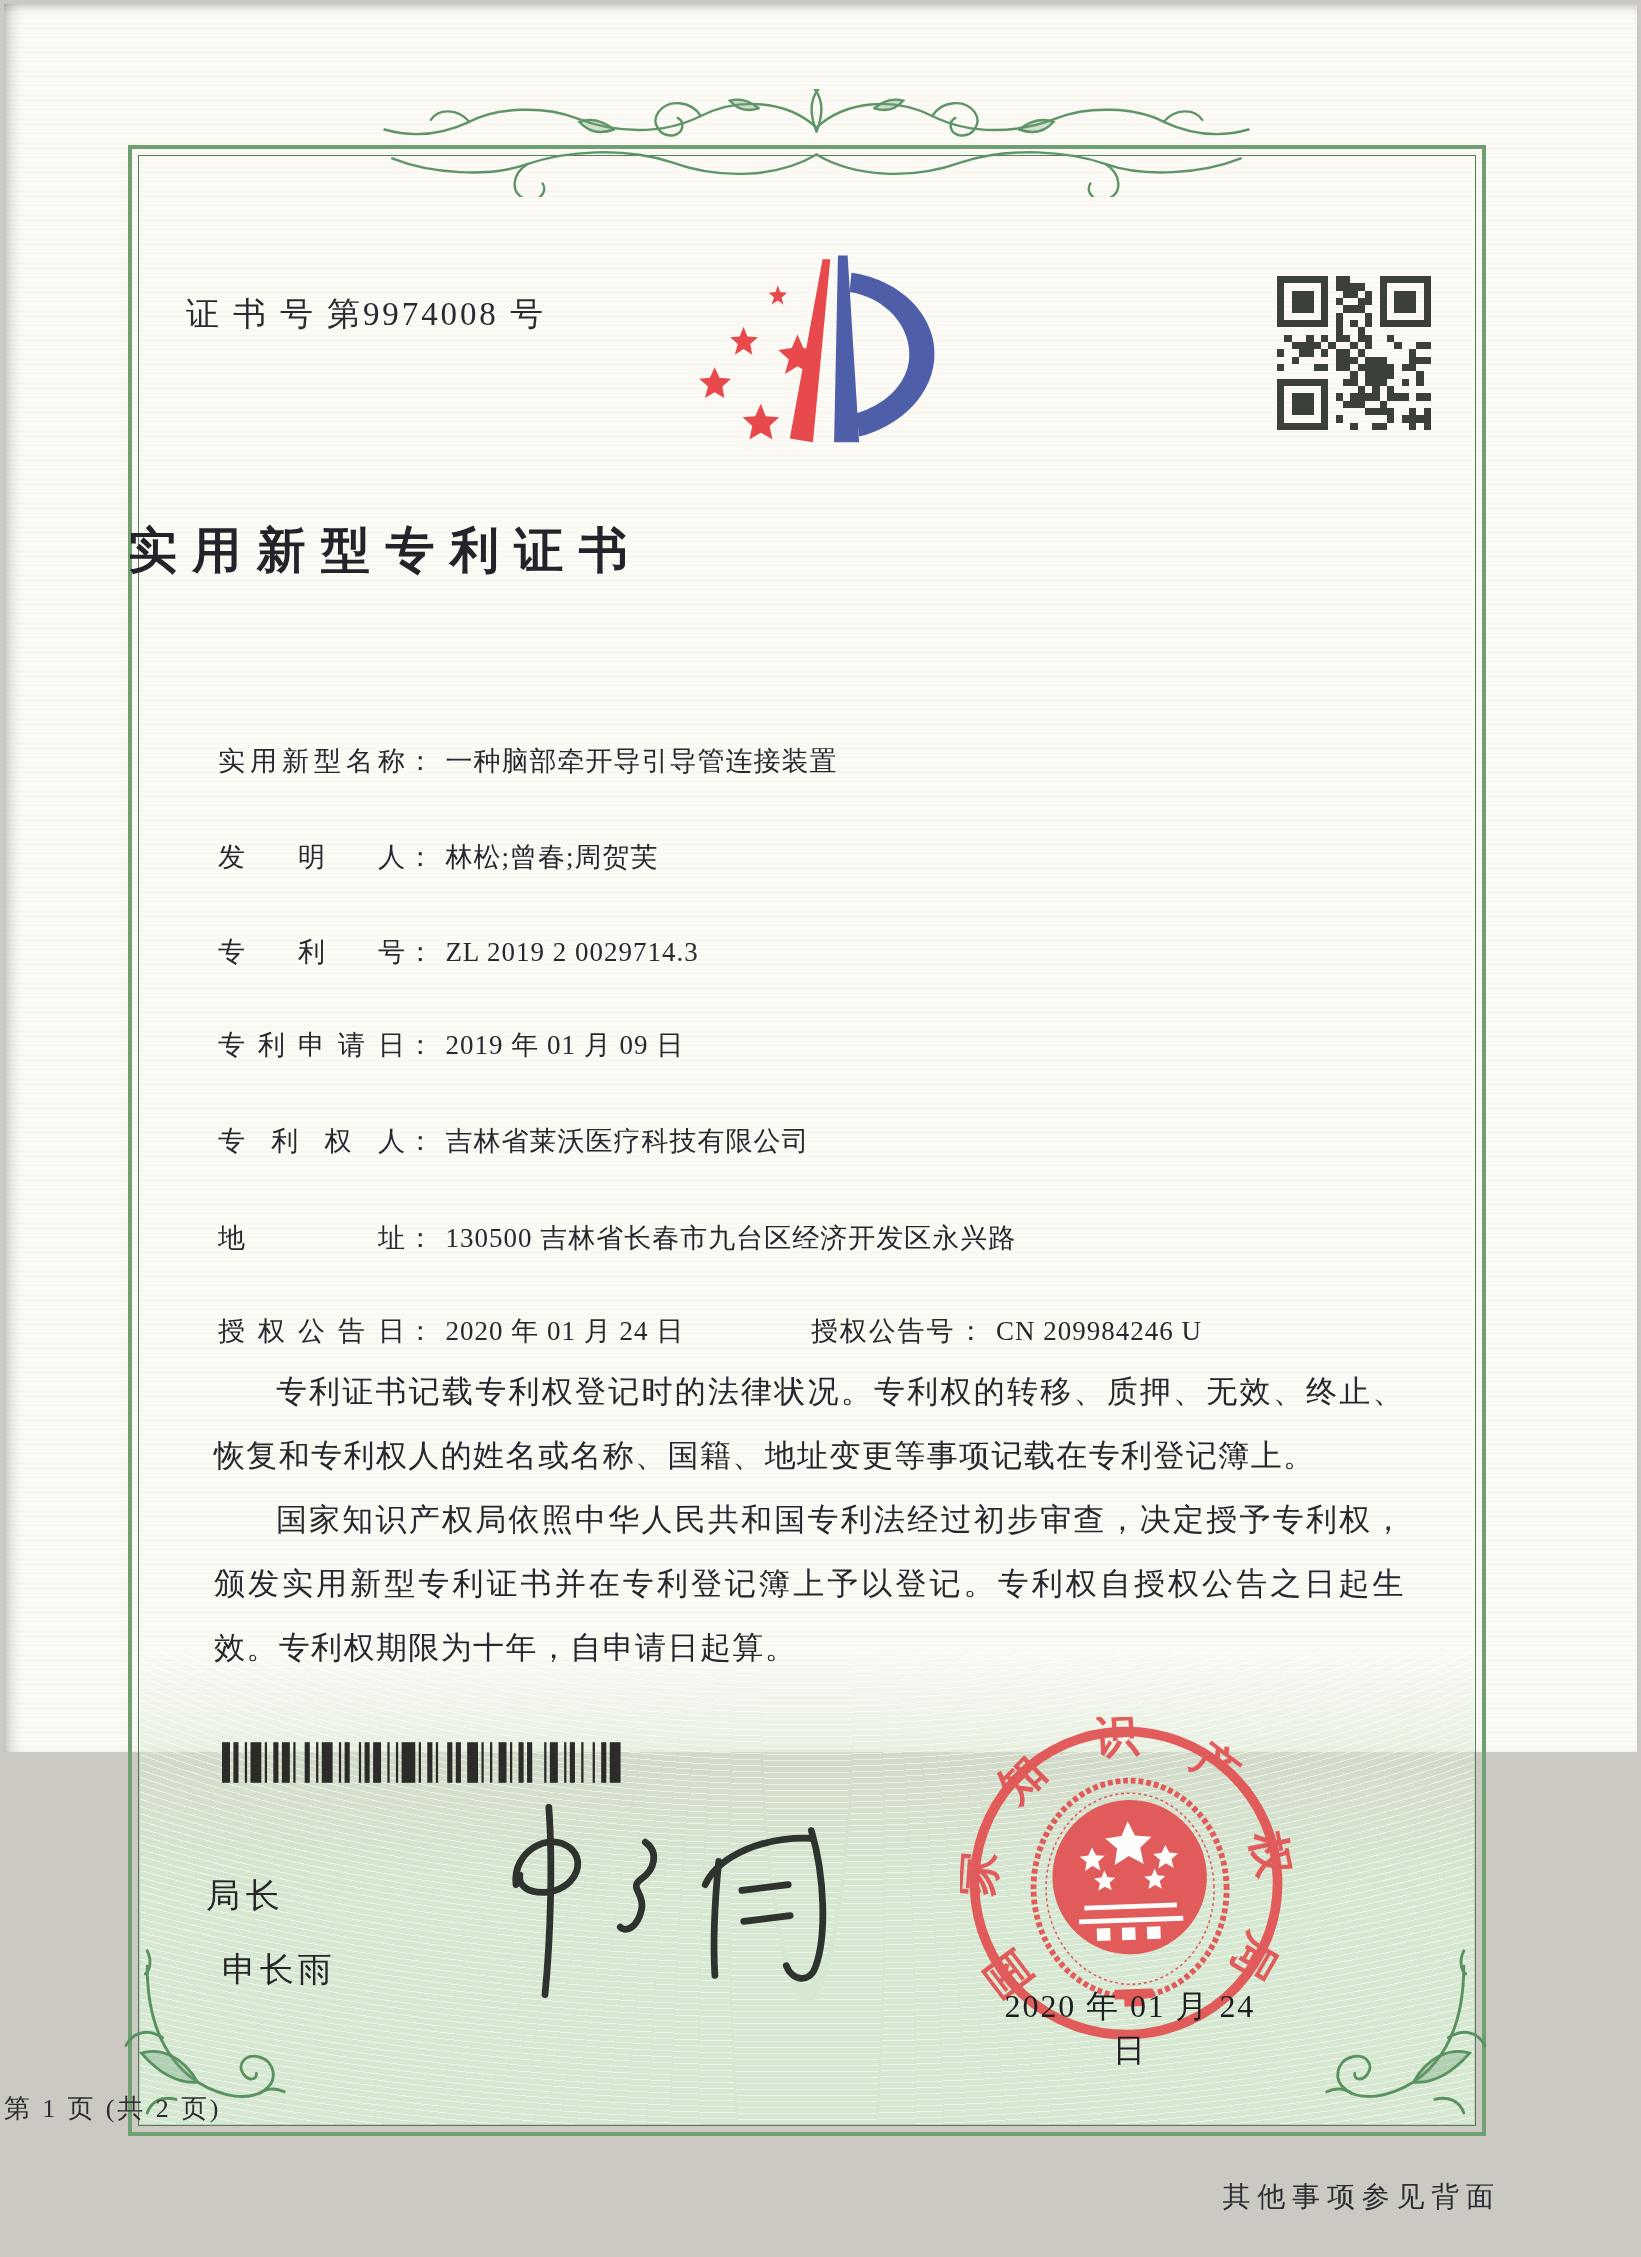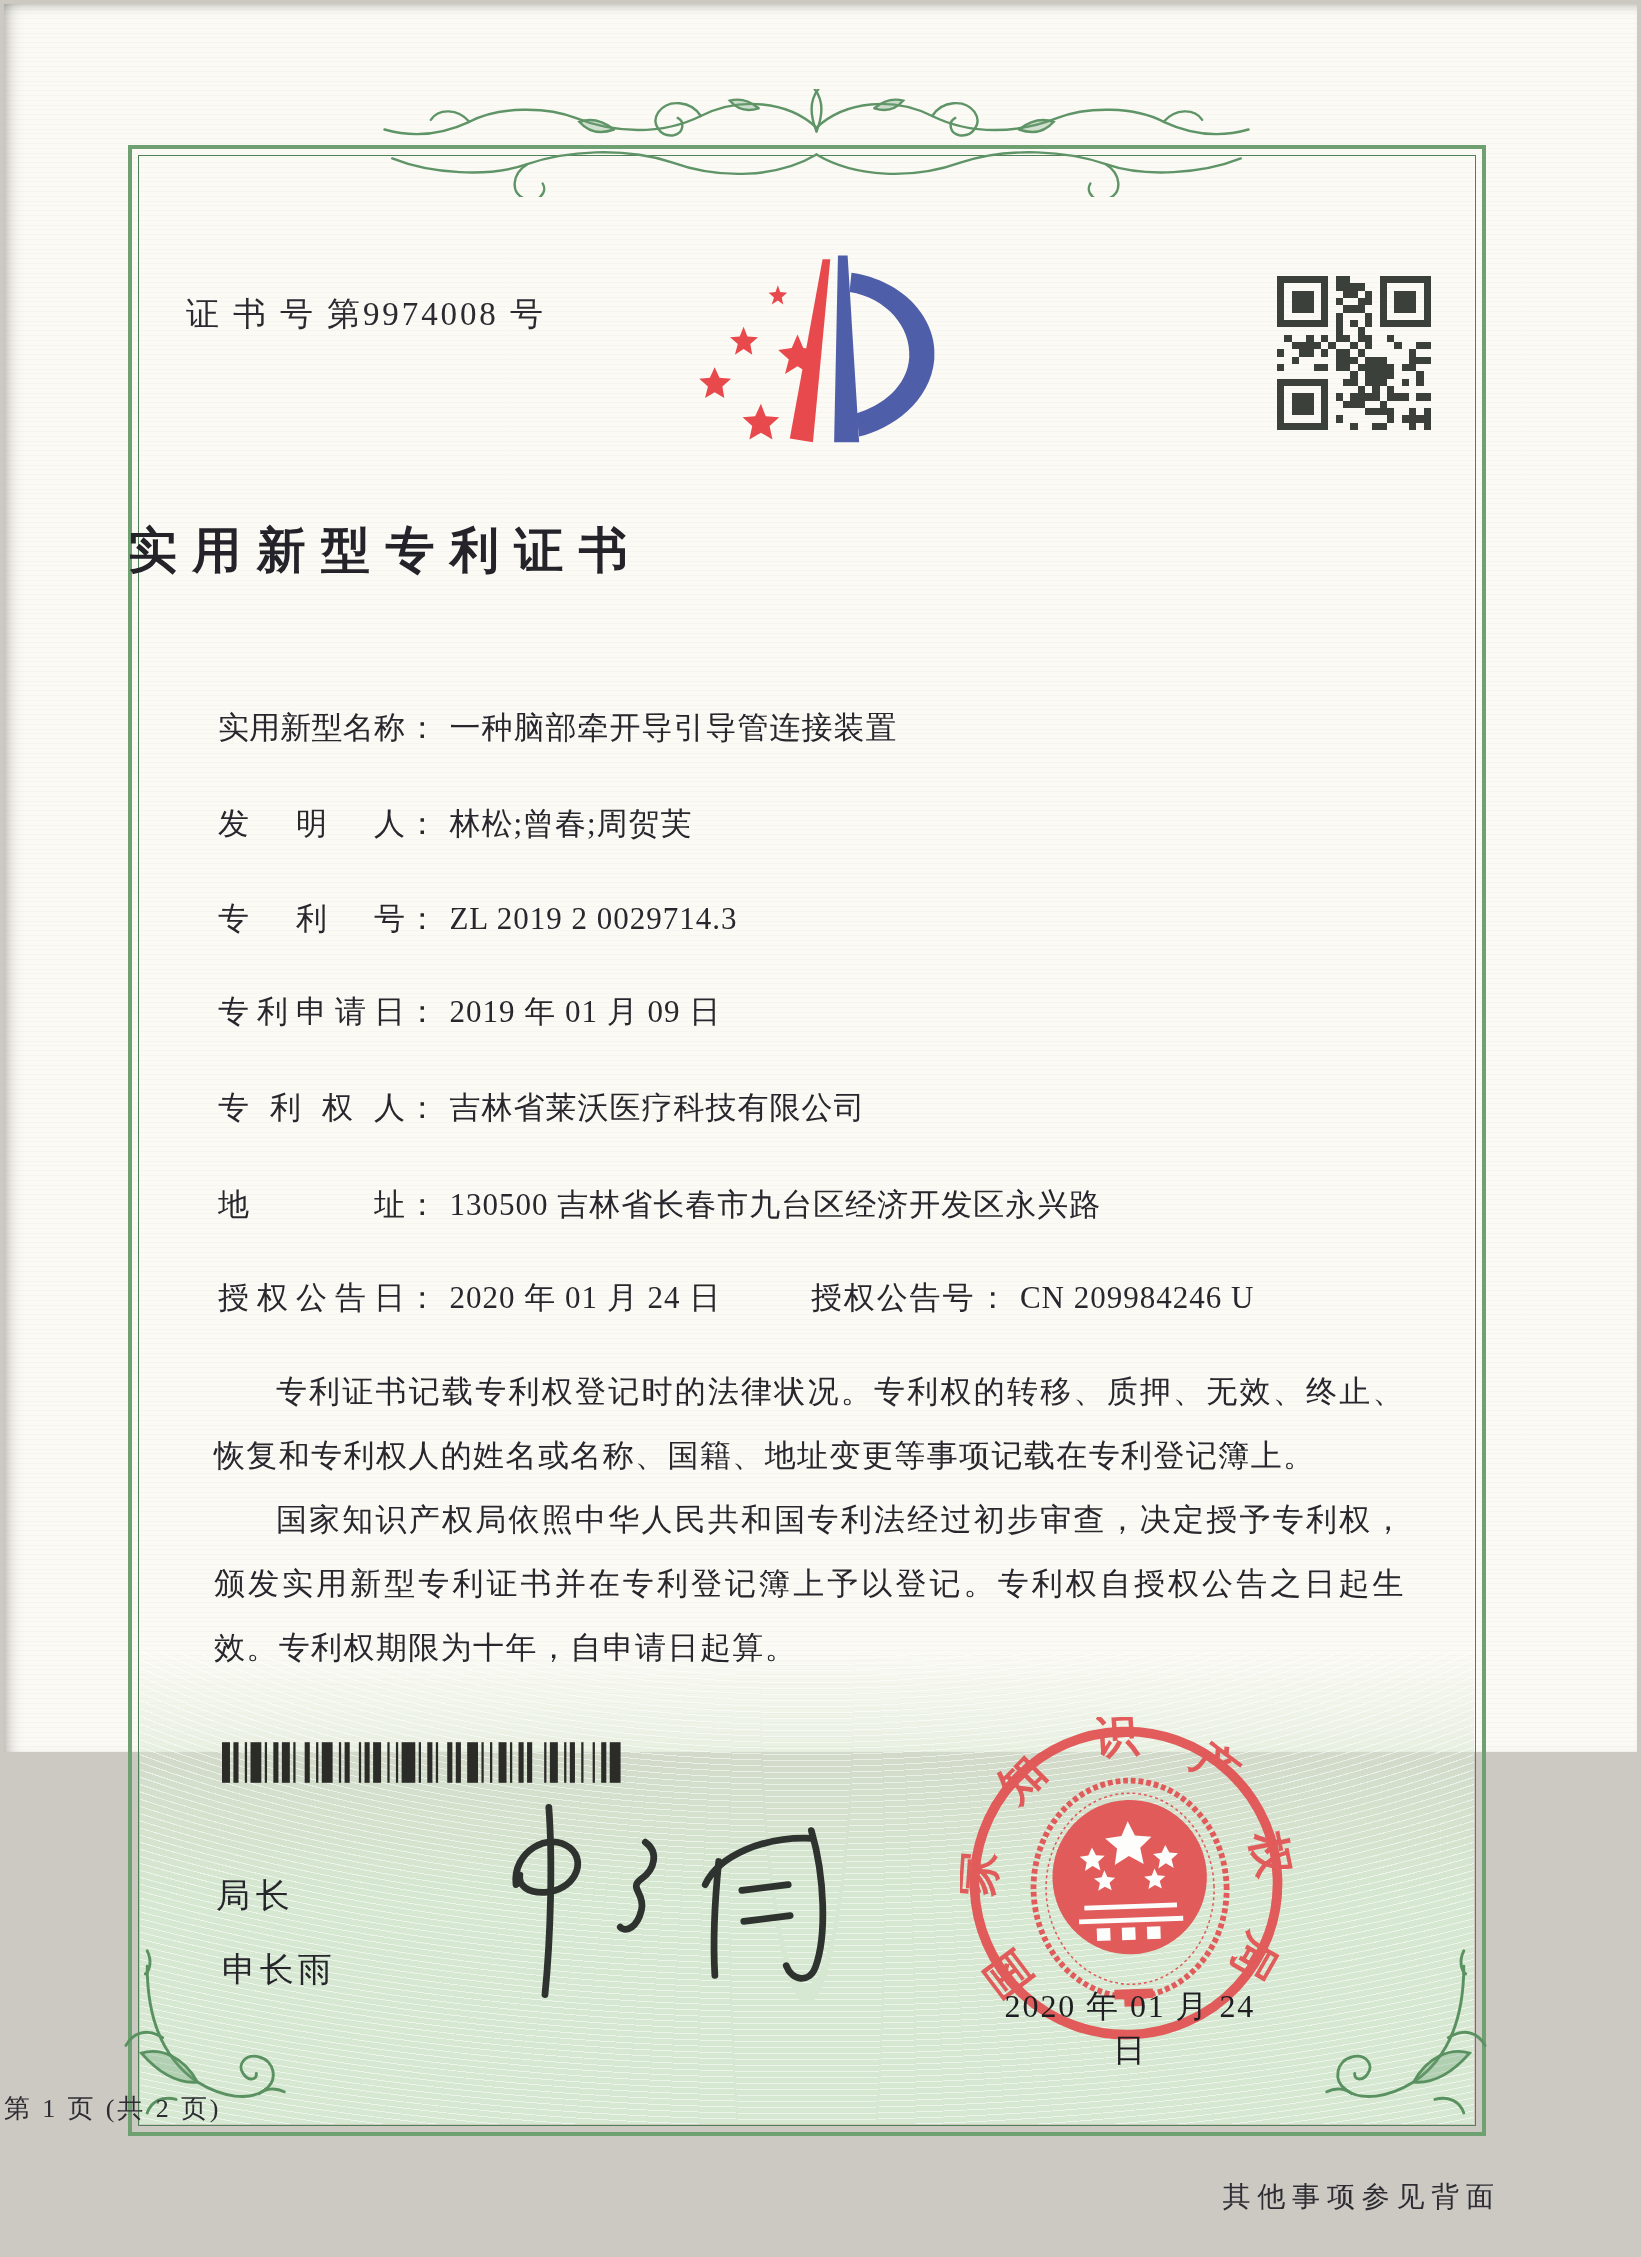--- a/index.html
+++ b/index.html
@@ -31,37 +31,37 @@
 
   .abs { position:absolute; z-index:6; }
 
   .cert-no { left:182px; top:288px; font-size:33px; letter-spacing:2.9px; color:#2a2a30; }
 
   .title {
     left:124px; top:514px; width:1358px; text-align:left;
     font-size:49px; font-weight:bold; letter-spacing:15.4px; color:#232329;
   }
 
-  .row { position:absolute; left:214px; z-index:6; font-size:31px; white-space:nowrap; color:#27272d; }
+  .row { position:absolute; left:214px; z-index:6; font-size:27px; white-space:nowrap; color:#27272d;margin-top:36px; }
   .lbl {
     display:inline-block; width:187px; text-align:justify; text-align-last:justify;
     -moz-text-align-last:justify; vertical-align:top;
   }
   .lbl2 { letter-spacing:1.9px; }
   .colon { margin:0 11.6px 0 1.9px; }
   .val { letter-spacing:1px; }
   .pair2 { position:absolute; left:593px; top:0; white-space:nowrap;text-align:right; }
 
   .paras {
     left:210px; top:1356px; width:1191px; font-size:31px; line-height:64px;
     text-align:justify; letter-spacing:1.4px; color:#27272d;
   }
   .paras p { text-indent:2em; margin:0; }
 
-  .director-label { left:212px; top:1869px; font-size:34px; letter-spacing:5.8px; z-index:6; }
+  .director-label { left:202px; top:1869px; font-size:34px; letter-spacing:5.8px; z-index:6; }
   .director-name  { left:218px; top:1943px; font-size:34px; letter-spacing:3.9px; z-index:6; }
 
   .seal-date { left:981px; top:1981px; width:290px; text-align:center;
                font-size:32px; letter-spacing:1.9px; z-index:8; color:#1e1e22; }
 
   .page-info { left:0; top:2087px; width:1506px; 
                font-size:26px; letter-spacing:2.9px; z-index:6; color:#2c2c32; }
   .back-note { left:0; top:2174px; width:1497px; text-align:right;
                font-size:28px; letter-spacing:6.8px; z-index:6; color:#2c2c32; }
 

